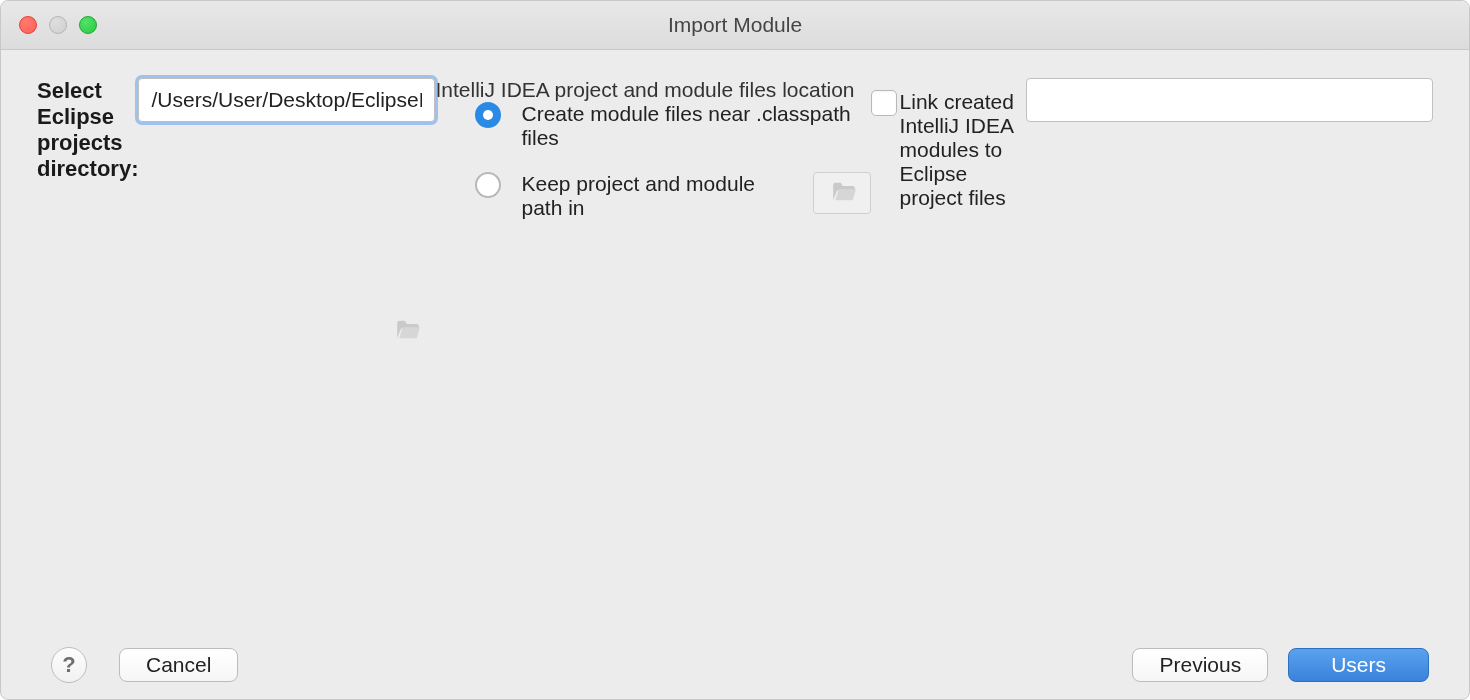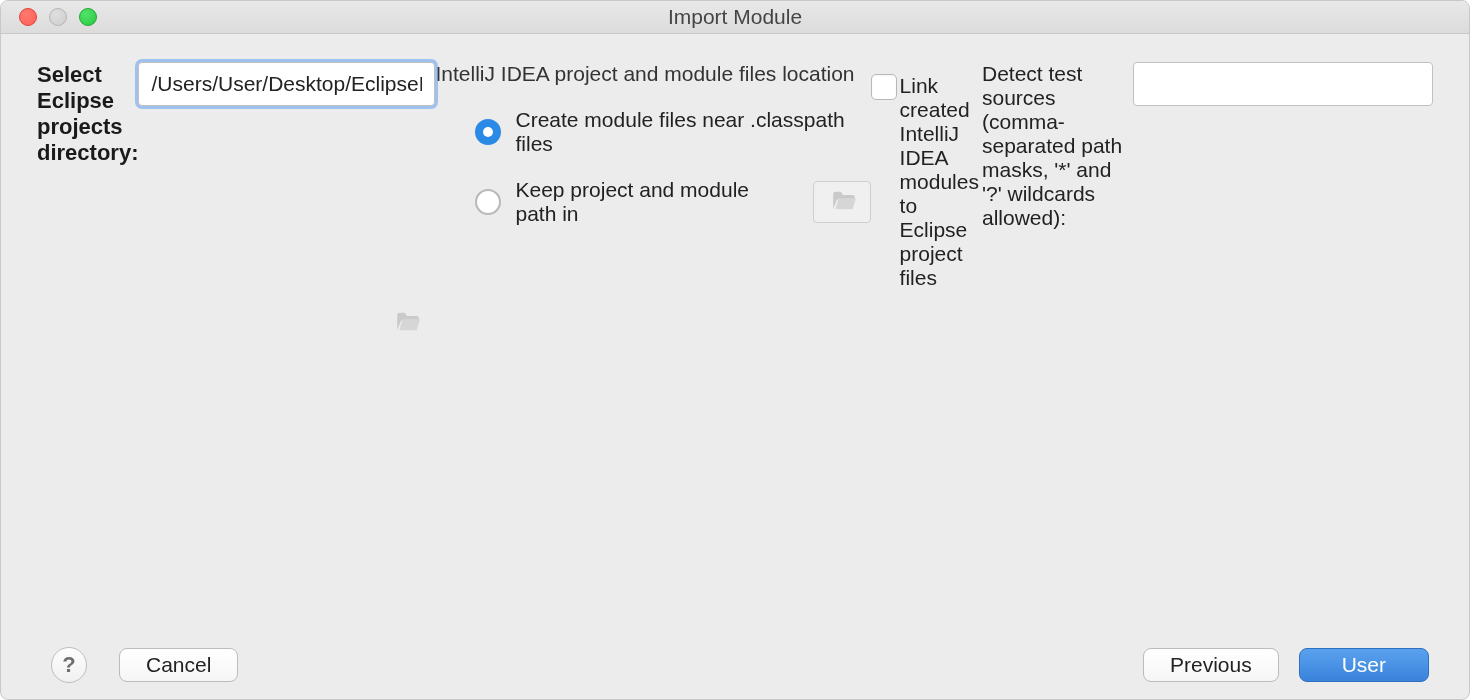--- a/index.html
+++ b/index.html
@@ -18,21 +18,21 @@
     .window {
       width: 100%;
       height: 100%;
       background: #ececec;
       border-radius: 8px;
       display: flex;
       flex-direction: column;
       border: 1px solid #c8c8c8;
     }
     .titlebar {
-      height: 33px;
+      height: 49px;
       background: linear-gradient(to bottom, #e8e8e8, #dcdcdc);
       display: flex;
       align-items: center;
       position: relative;
       border-bottom: 1px solid #c9c9c9;
       border-radius: 8px 8px 0 0;
       text-align: center;
     }
     .traffic-lights {
       display: flex;
@@ -95,39 +95,38 @@
     .path-wrap {
       position: relative;
       flex: 1;
     }
     .fieldset {
       margin-bottom: 24px;
     }
     .legend-row {
       display: flex;
       align-items: center;
-      margin-bottom: 22px;
     }
     .legend-label {
       font-size: 21px;
       color: #333;
       padding-right: 16px;
       white-space: nowrap;
     }
     .legend-line {
       flex: 1;
       height: 1px;
       background: #cfcfcf;
     }
     .radio-row {
       display: flex;
-      align-items: center;
+      align-items: flex-start;
       margin-left: 40px;
       margin-bottom: 22px;
-      gap: 14px;
+      gap: 20px;
     }
     .radio {
       width: 26px;
       height: 26px;
       border-radius: 50%;
       border: 2px solid #b8b8b8;
       background: #fff;
       display: inline-flex;
       align-items: center;
       justify-content: center;
@@ -300,26 +299,25 @@
           </span>
         </div>
       </div>
     </div>
 
     <div class="checkbox-row">
       <span class="checkbox"></span>
       <span class="checkbox-label">Link created IntelliJ IDEA modules to Eclipse project files</span>
     </div>
 
-    <div class="detect-label">Detect test sources (comma-separated path masks, '*' and '?' wildcards allowed):</div>
     <input type="text" class="detect-input" value="" style="">
 
     <div style="flex:1"></div>
   </div>
 
   <div class="footer">
     <div class="help-btn">?</div>
     <button class="btn btn-cancel">Cancel</button>
     <div class="spacer"></div>
     <button class="btn btn-prev">Previous</button>
-    <button class="btn btn-primary">User</button>
+    <button class="btn btn-primary">Users</button>
   </div>
 </div>
 
 </body></html>

